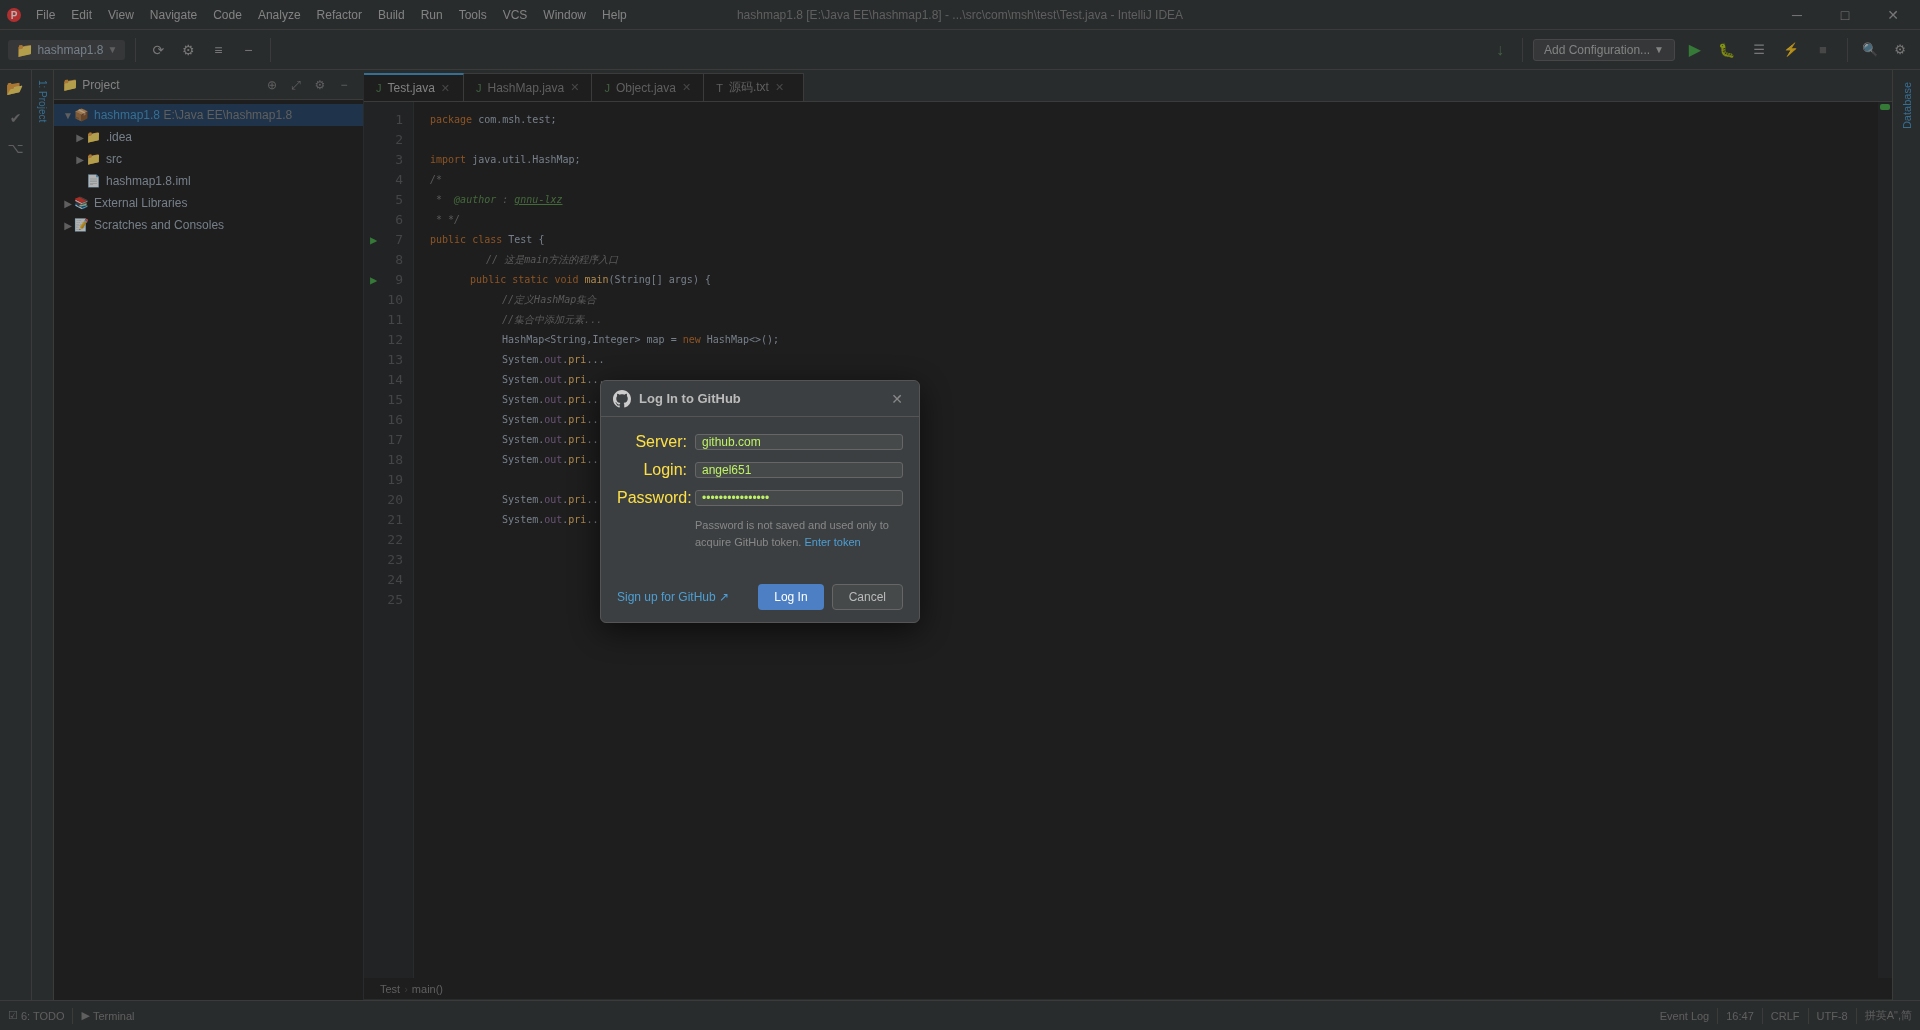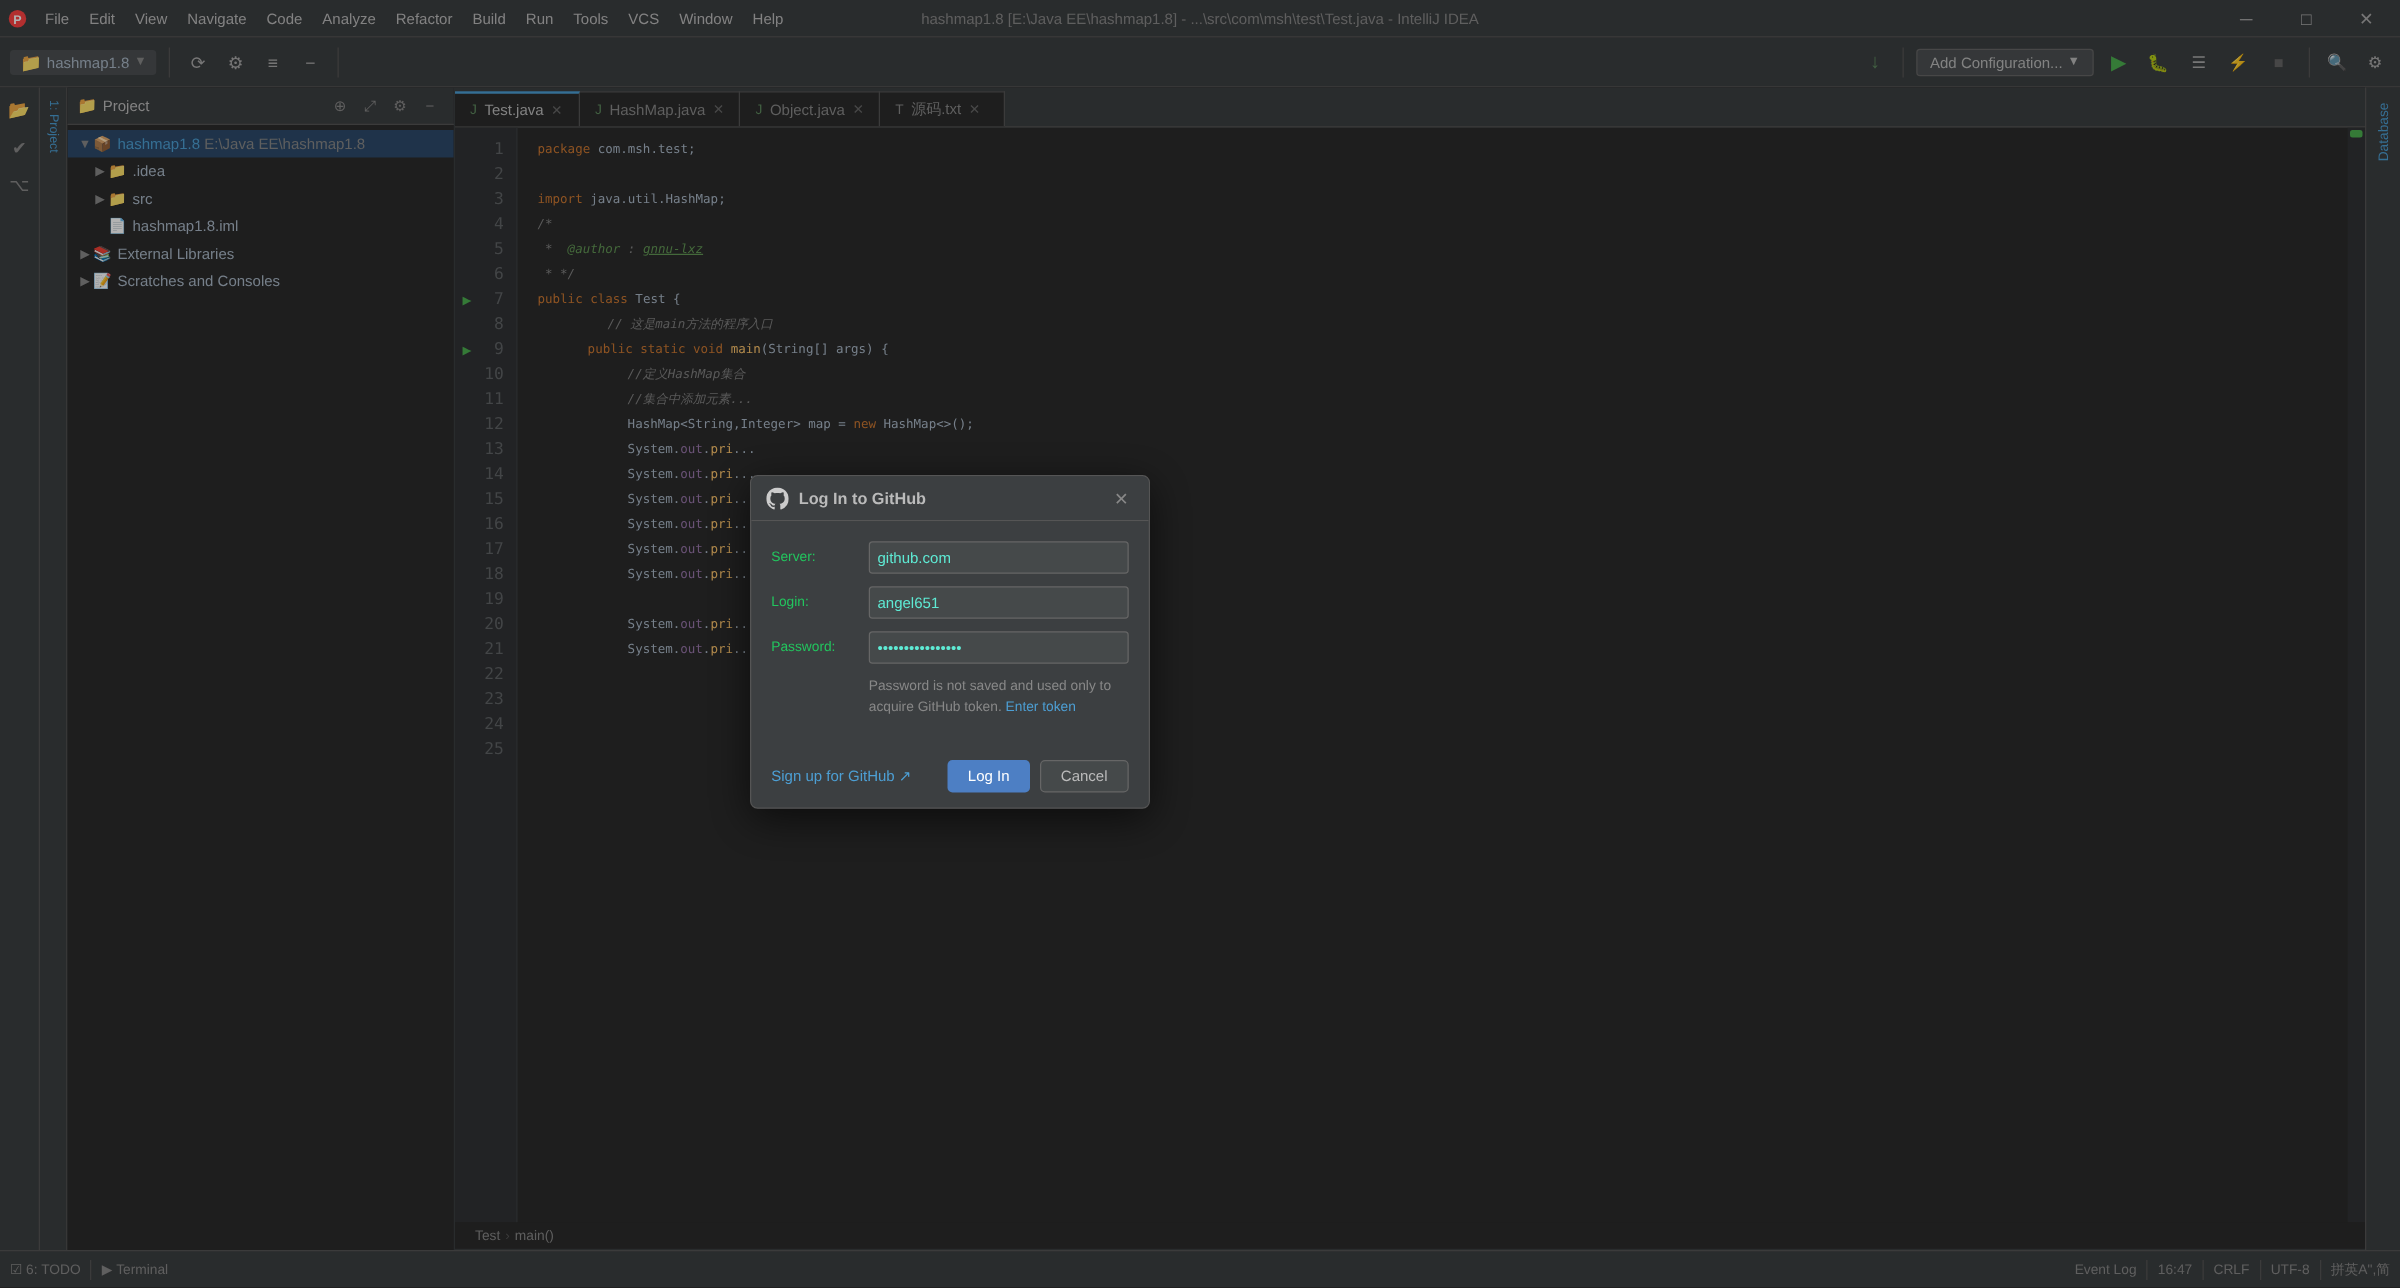--- a/index.html
+++ b/index.html
@@ -120,22 +120,22 @@
     }
     .dialog-title-bar {
       height: 36px; background: #3c3f41; border-radius: 6px 6px 0 0;
       display: flex; align-items: center; padding: 0 12px; border-bottom: 1px solid #555;
       gap: 8px;
     }
     .dialog-title { flex: 1; font-size: 13px; color: #bbb; font-weight: 700; }
     .dialog-close { width: 20px; height: 20px; display: flex; align-items: center; justify-content: center; cursor: pointer; color: #888; border-radius: 3px; font-size: 14px; }
     .dialog-body { padding: 16px; }
     .form-row { display: flex; align-items: center; margin-bottom: 10px; gap: 8px; }
-    .form-label { width: 70px; font-size: 11px; color: #22c55e; text-align: left; }
-    .form-input { flex: 1; height: 26px; background: #45494a; border: 1px solid #666; border-radius: 3px; color: #5eead4; font-size: 12px; padding: 0 6px; outline: none; }
+    .form-label { width: 70px; font-size: 16px; color: #fde047; text-align: right; }
+    .form-input { flex: 1; height: 16px; background: #45494a; border: 1px solid #666; border-radius: 3px; color: #bef264; font-size: 12px; padding: 0 6px; outline: none; }
     .password-note { font-size: 11px; color: #888; margin-left: 78px; margin-bottom: 10px; line-height: 1.5; }
     .password-note a { color: #4d9fd4; cursor: pointer; text-decoration: none; }
     .error-msg { color: #cf5555; font-size: 12px; margin-bottom: 12px; line-height: 1.5; padding: 0 2px; }
     .dialog-footer { display: flex; align-items: center; padding: 8px 16px 12px; gap: 8px; }
     .signup-link { color: #4d9fd4; font-size: 12px; cursor: pointer; text-decoration: none; display: flex; align-items: center; gap: 2px; }
     .dialog-btns { margin-left: auto; display: flex; gap: 8px; }
     .btn-primary { background: #4d7fc4; border: none; color: white; padding: 5px 16px; border-radius: 4px; cursor: pointer; font-size: 12px; font-weight: 500; }
     .btn-secondary { background: #45494a; border: 1px solid #666; color: #bbb; padding: 5px 16px; border-radius: 4px; cursor: pointer; font-size: 12px; }
 
     

